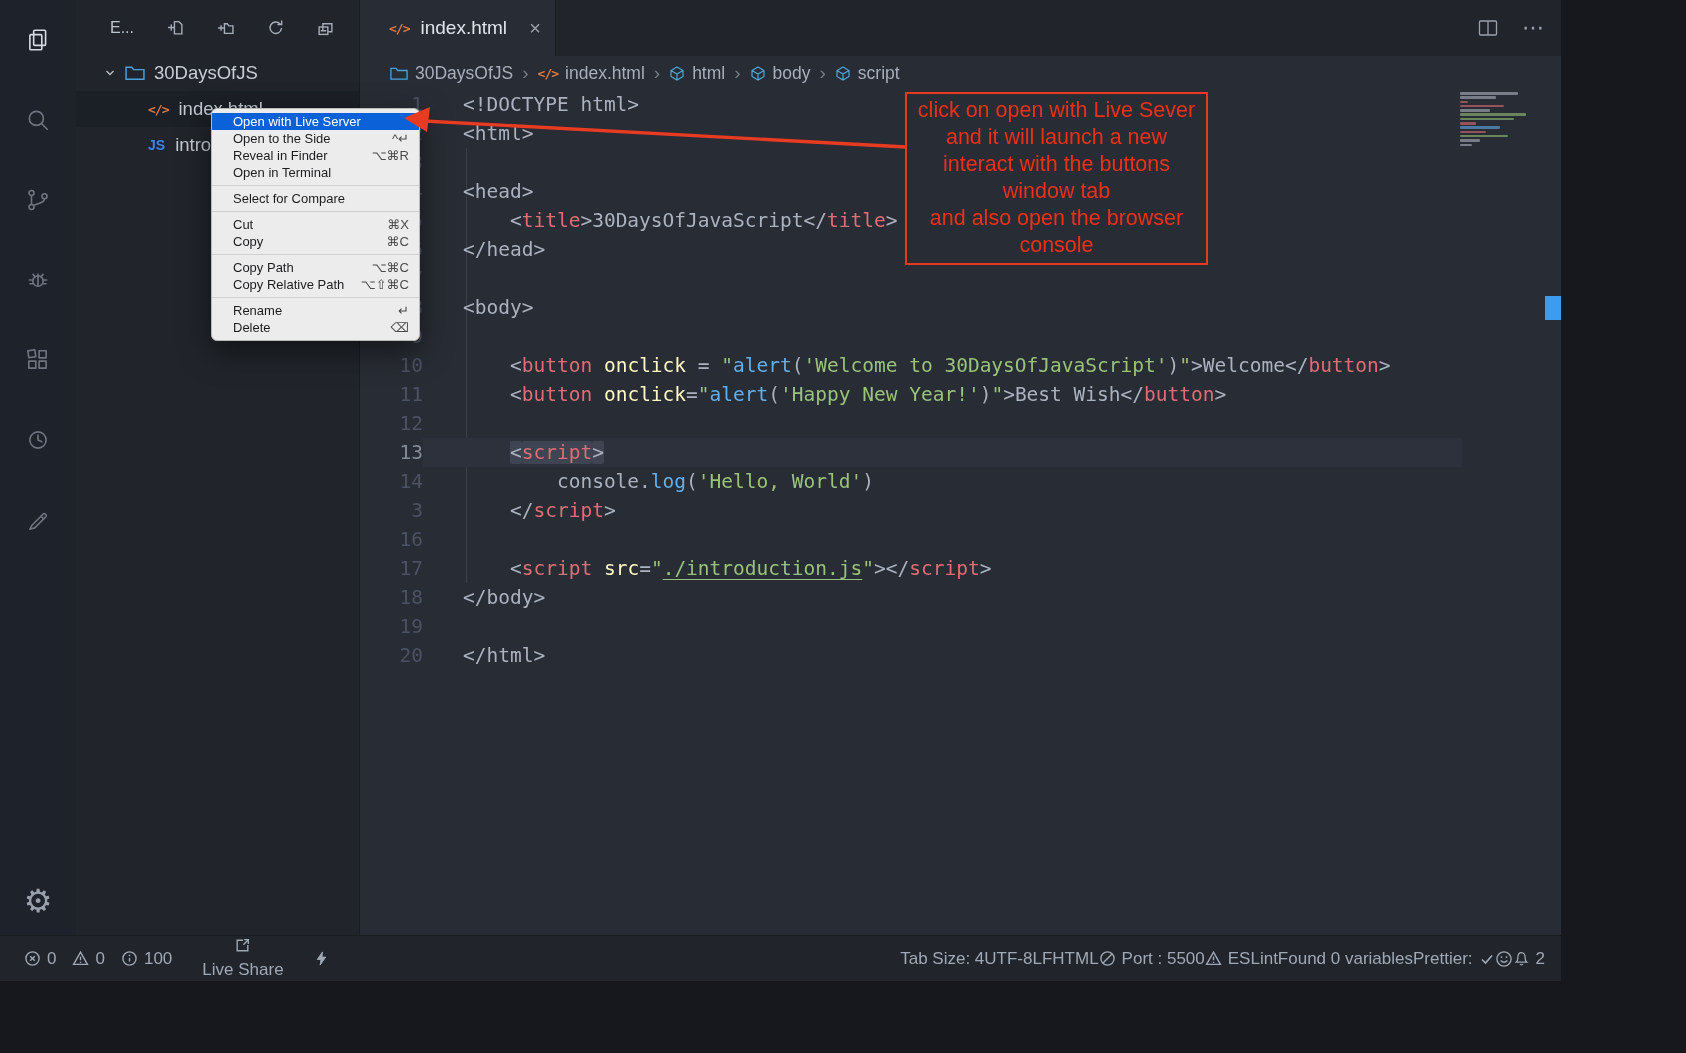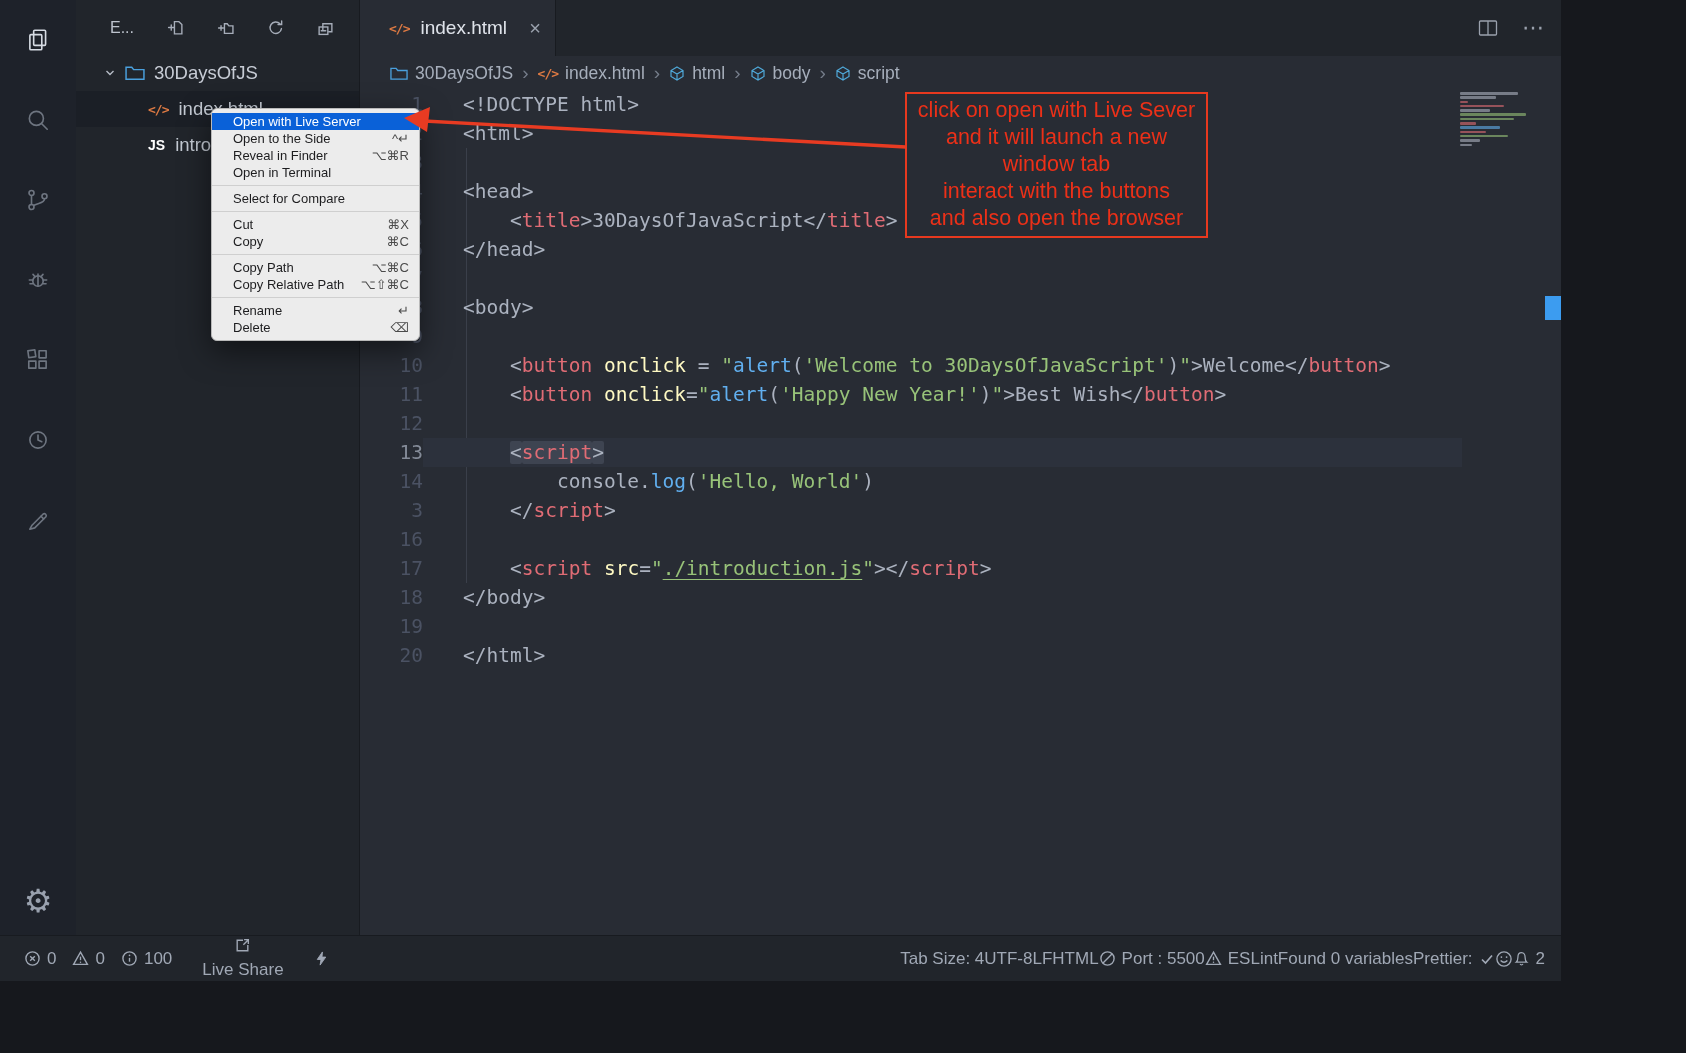--- a/index.html
+++ b/index.html
@@ -24,21 +24,21 @@
   .sb-header { height:55px; display:flex; align-items:center; padding:0 26px 0 34px; gap:33px; }
   .sb-title { color:#bdc3cd; font-size:16px; margin-right:auto; }
   .sb-tool { color:#a6adb9; display:flex; align-items:center; cursor:pointer; }
   .sb-tool svg { fill:none; stroke:currentColor; stroke-width:1.3; stroke-linecap:round; }
   .tree-row { height:36px; display:flex; align-items:center; color:#c7ccd5; font-size:18.5px; cursor:pointer; }
   .tree-root { padding-left:28px; gap:9px; }
   .tree-file { padding-left:72px; gap:10px; color:#c3c9d2; }
   .tree-file.selected { background:#1b1f26; }
   .fi-html { color:#de7a43; font-family:"DejaVu Sans Mono", monospace; font-weight:bold;
              font-size:13px; letter-spacing:-1px; }
-  .fi-js { color:#ffffff; font-weight:bold; font-size:14px; }
+  .fi-js { color:#3b82f6; font-weight:bold; font-size:14px; }
 
   
   .editor { position:absolute; left:360px; top:0; right:0; bottom:46px; background:#282c34;
             display:flex; flex-direction:column; }
   .tab-bar { height:56px; background:#21252b; display:flex; position:relative; flex:none; }
   .tab { width:196px; background:#282c34; display:flex; align-items:center; gap:11px;
          padding:0 14px 0 29px; color:#dfe3ea; font-size:19px; border-right:1px solid #181b20; cursor:pointer; }
   .tab-close { margin-left:auto; color:#9aa1ad; font-size:20px; cursor:pointer; }
   .tab-actions { position:absolute; right:16px; top:0; height:56px; display:flex; align-items:center; gap:24px;
                  color:#9aa1ad; }
@@ -459,21 +459,22 @@
     </div>
     <div class="cm-item">
       <span class="cm-label">Delete</span>
       <span class="cm-short">⌫</span>
     </div>
   </div>
 
 <div class="annotation-box" id="annotation-box">
     <div>click on open with Live Sever</div>
     <div>and it will launch a new</div>
+    <div>interact with the buttons</div>
     <div>window tab</div>
-    <div>interact with the buttons</div>
     <div>and also open the browser</div>
+    <div>console</div>
   </div>
 
 <svg class="arrow-overlay">
   <line x1="424" y1="121" x2="906" y2="147" stroke="#e83b22" stroke-width="3.4"></line>
   <polygon points="404,118 430,107 427,132" fill="#e83b22"></polygon>
 </svg>
 
 </body></html>

